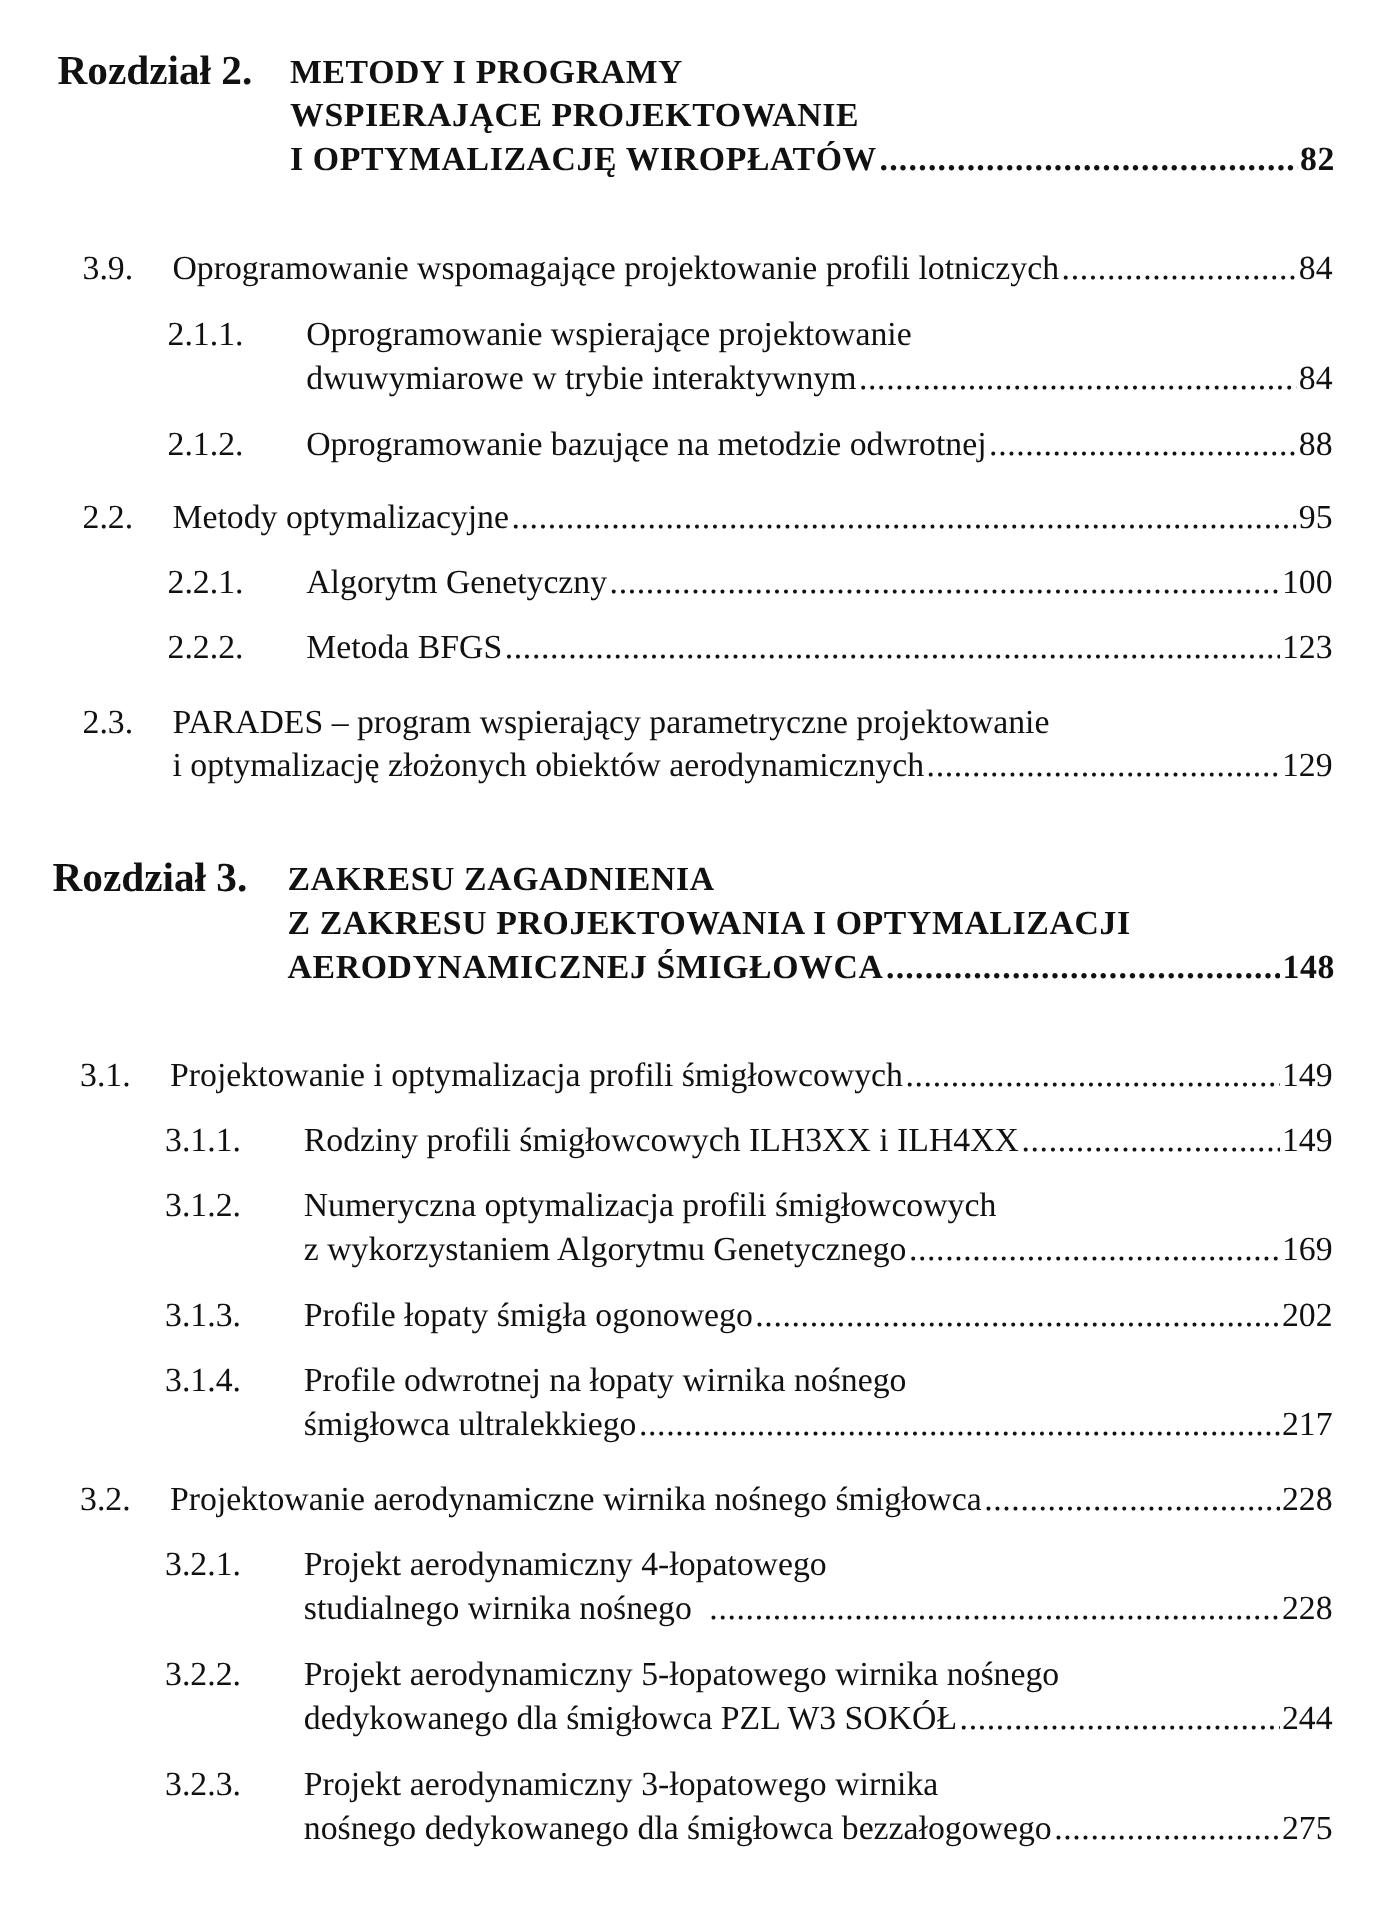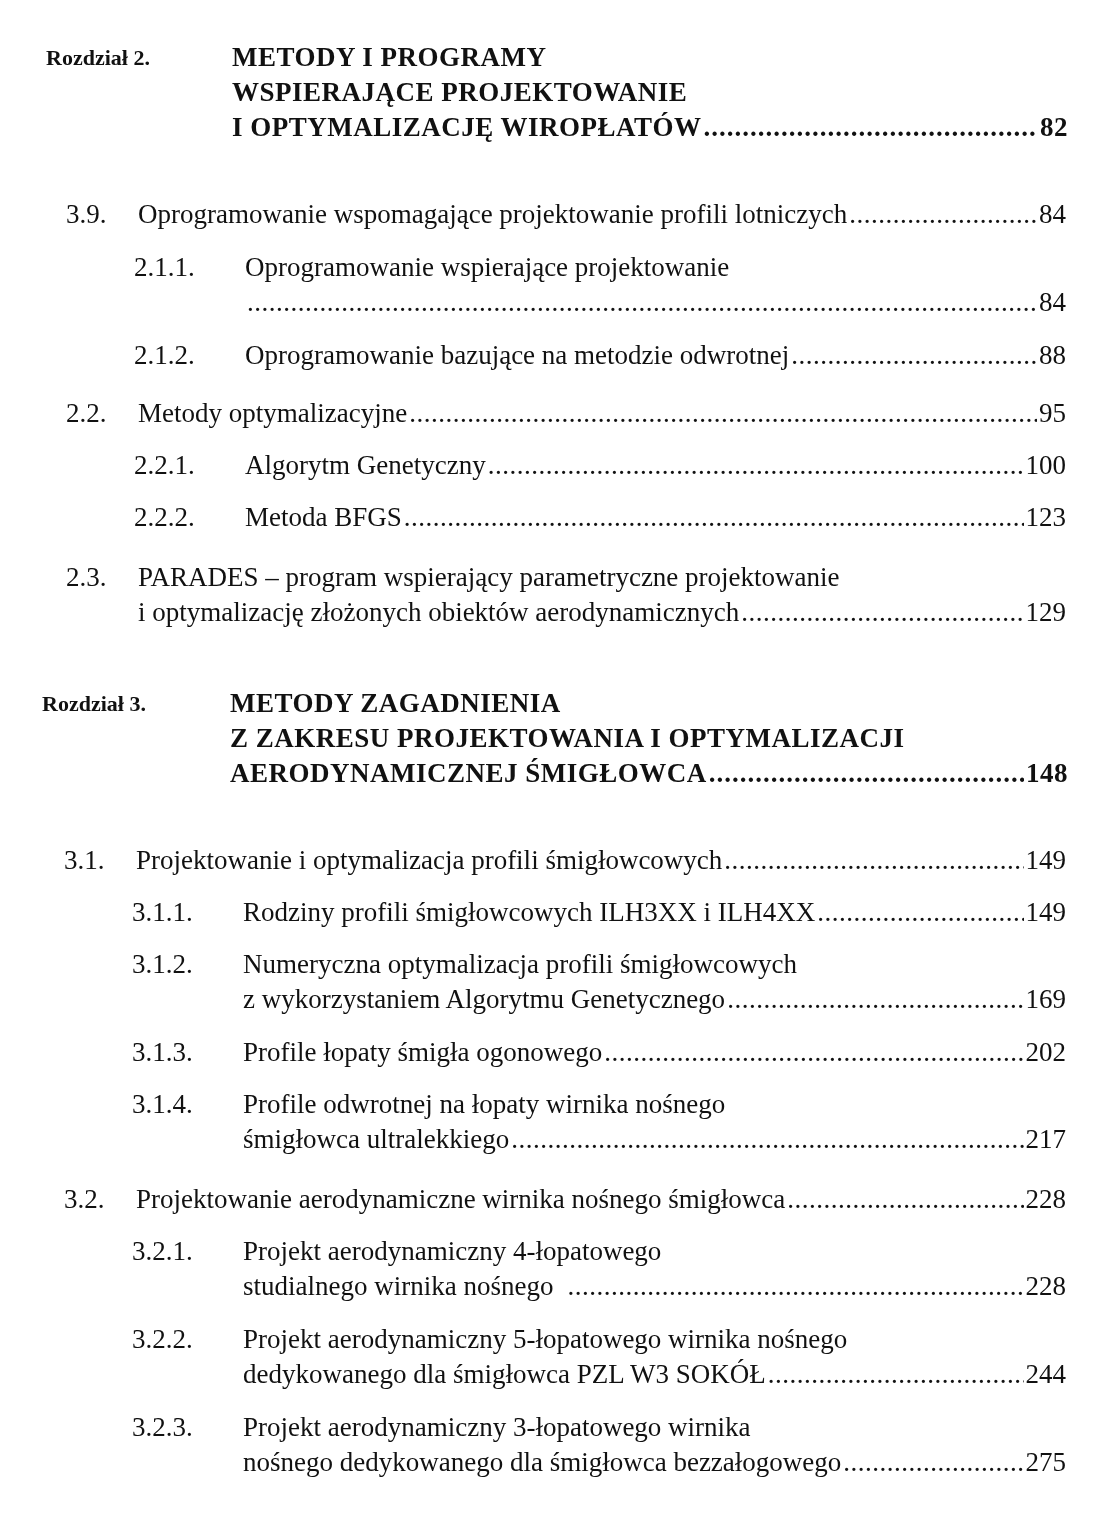--- a/index.html
+++ b/index.html
@@ -7,21 +7,21 @@
       width: 1100px; height: 1528px; position: relative; overflow: hidden;
       font-family: "Liberation Serif", "DejaVu Serif", serif;
       color: #111111;
     }
     .page { position: absolute; left: 0; top: 0; width: 1100px; height: 1528px; }
 
     
     .chapter { position: absolute; left: 46px; width: 1022px; }
     .chapter .ch-label {
       position: absolute; left: 0; top: 0;
-      font-weight: bold; font-size: 22px; line-height: 35px; white-space: nowrap;
+      font-weight: bold; font-size: 33px; line-height: 35px; white-space: nowrap;
     }
     .chapter .ch-title {
       position: absolute; left: 186px; right: 0; top: 0;
       font-weight: bold; font-size: 27px; line-height: 35px; letter-spacing: 0.5px;
     }
     .ch-line { display: block; white-space: nowrap; }
     .ch-last { display: flex; align-items: baseline; }
     .ch-last .txt { white-space: nowrap; }
     .ch-last .dots {
       flex: 1; overflow: hidden; white-space: nowrap; margin: 0 2px;
@@ -75,20 +75,21 @@
         <span class="pg">84</span>
       </div>
     </div>
   </div>
 
   <div class="entry lvl2" style="top:250px;">
     <span class="num">2.1.1.</span>
     <div class="body">
       <span class="line">Oprogramowanie wspierające projektowanie</span>
       <div class="last">
+        <span class="txt">dwuwymiarowe w trybie interaktywnym</span>
         <span class="dots dot-fill"></span>
         <span class="pg">84</span>
       </div>
     </div>
   </div>
 
   <div class="entry lvl2" style="top:338px;">
     <span class="num">2.1.2.</span>
     <div class="body">
       <div class="last">
@@ -140,21 +141,21 @@
         <span class="txt">i optymalizację złożonych obiektów aerodynamicznych</span>
         <span class="dots dot-fill"></span>
         <span class="pg">129</span>
       </div>
     </div>
   </div>
 
   <div class="chapter" style="top:686px; left:42px; width:1026px;">
     <span class="ch-label">Rozdział 3.</span>
     <div class="ch-title" style="left:188px;">
-      <span class="ch-line">METODY ZAGADNIENIA</span>
+      <span class="ch-line">ZAKRESU ZAGADNIENIA</span>
       <span class="ch-line">Z ZAKRESU PROJEKTOWANIA I OPTYMALIZACJI</span>
       <div class="ch-last">
         <span class="txt">AERODYNAMICZNEJ ŚMIGŁOWCA</span>
         <span class="dots dot-fill"></span>
         <span class="pg">148</span>
       </div>
     </div>
   </div>
 
   <div class="entry lvl1" style="top:843px; left:64px;">

